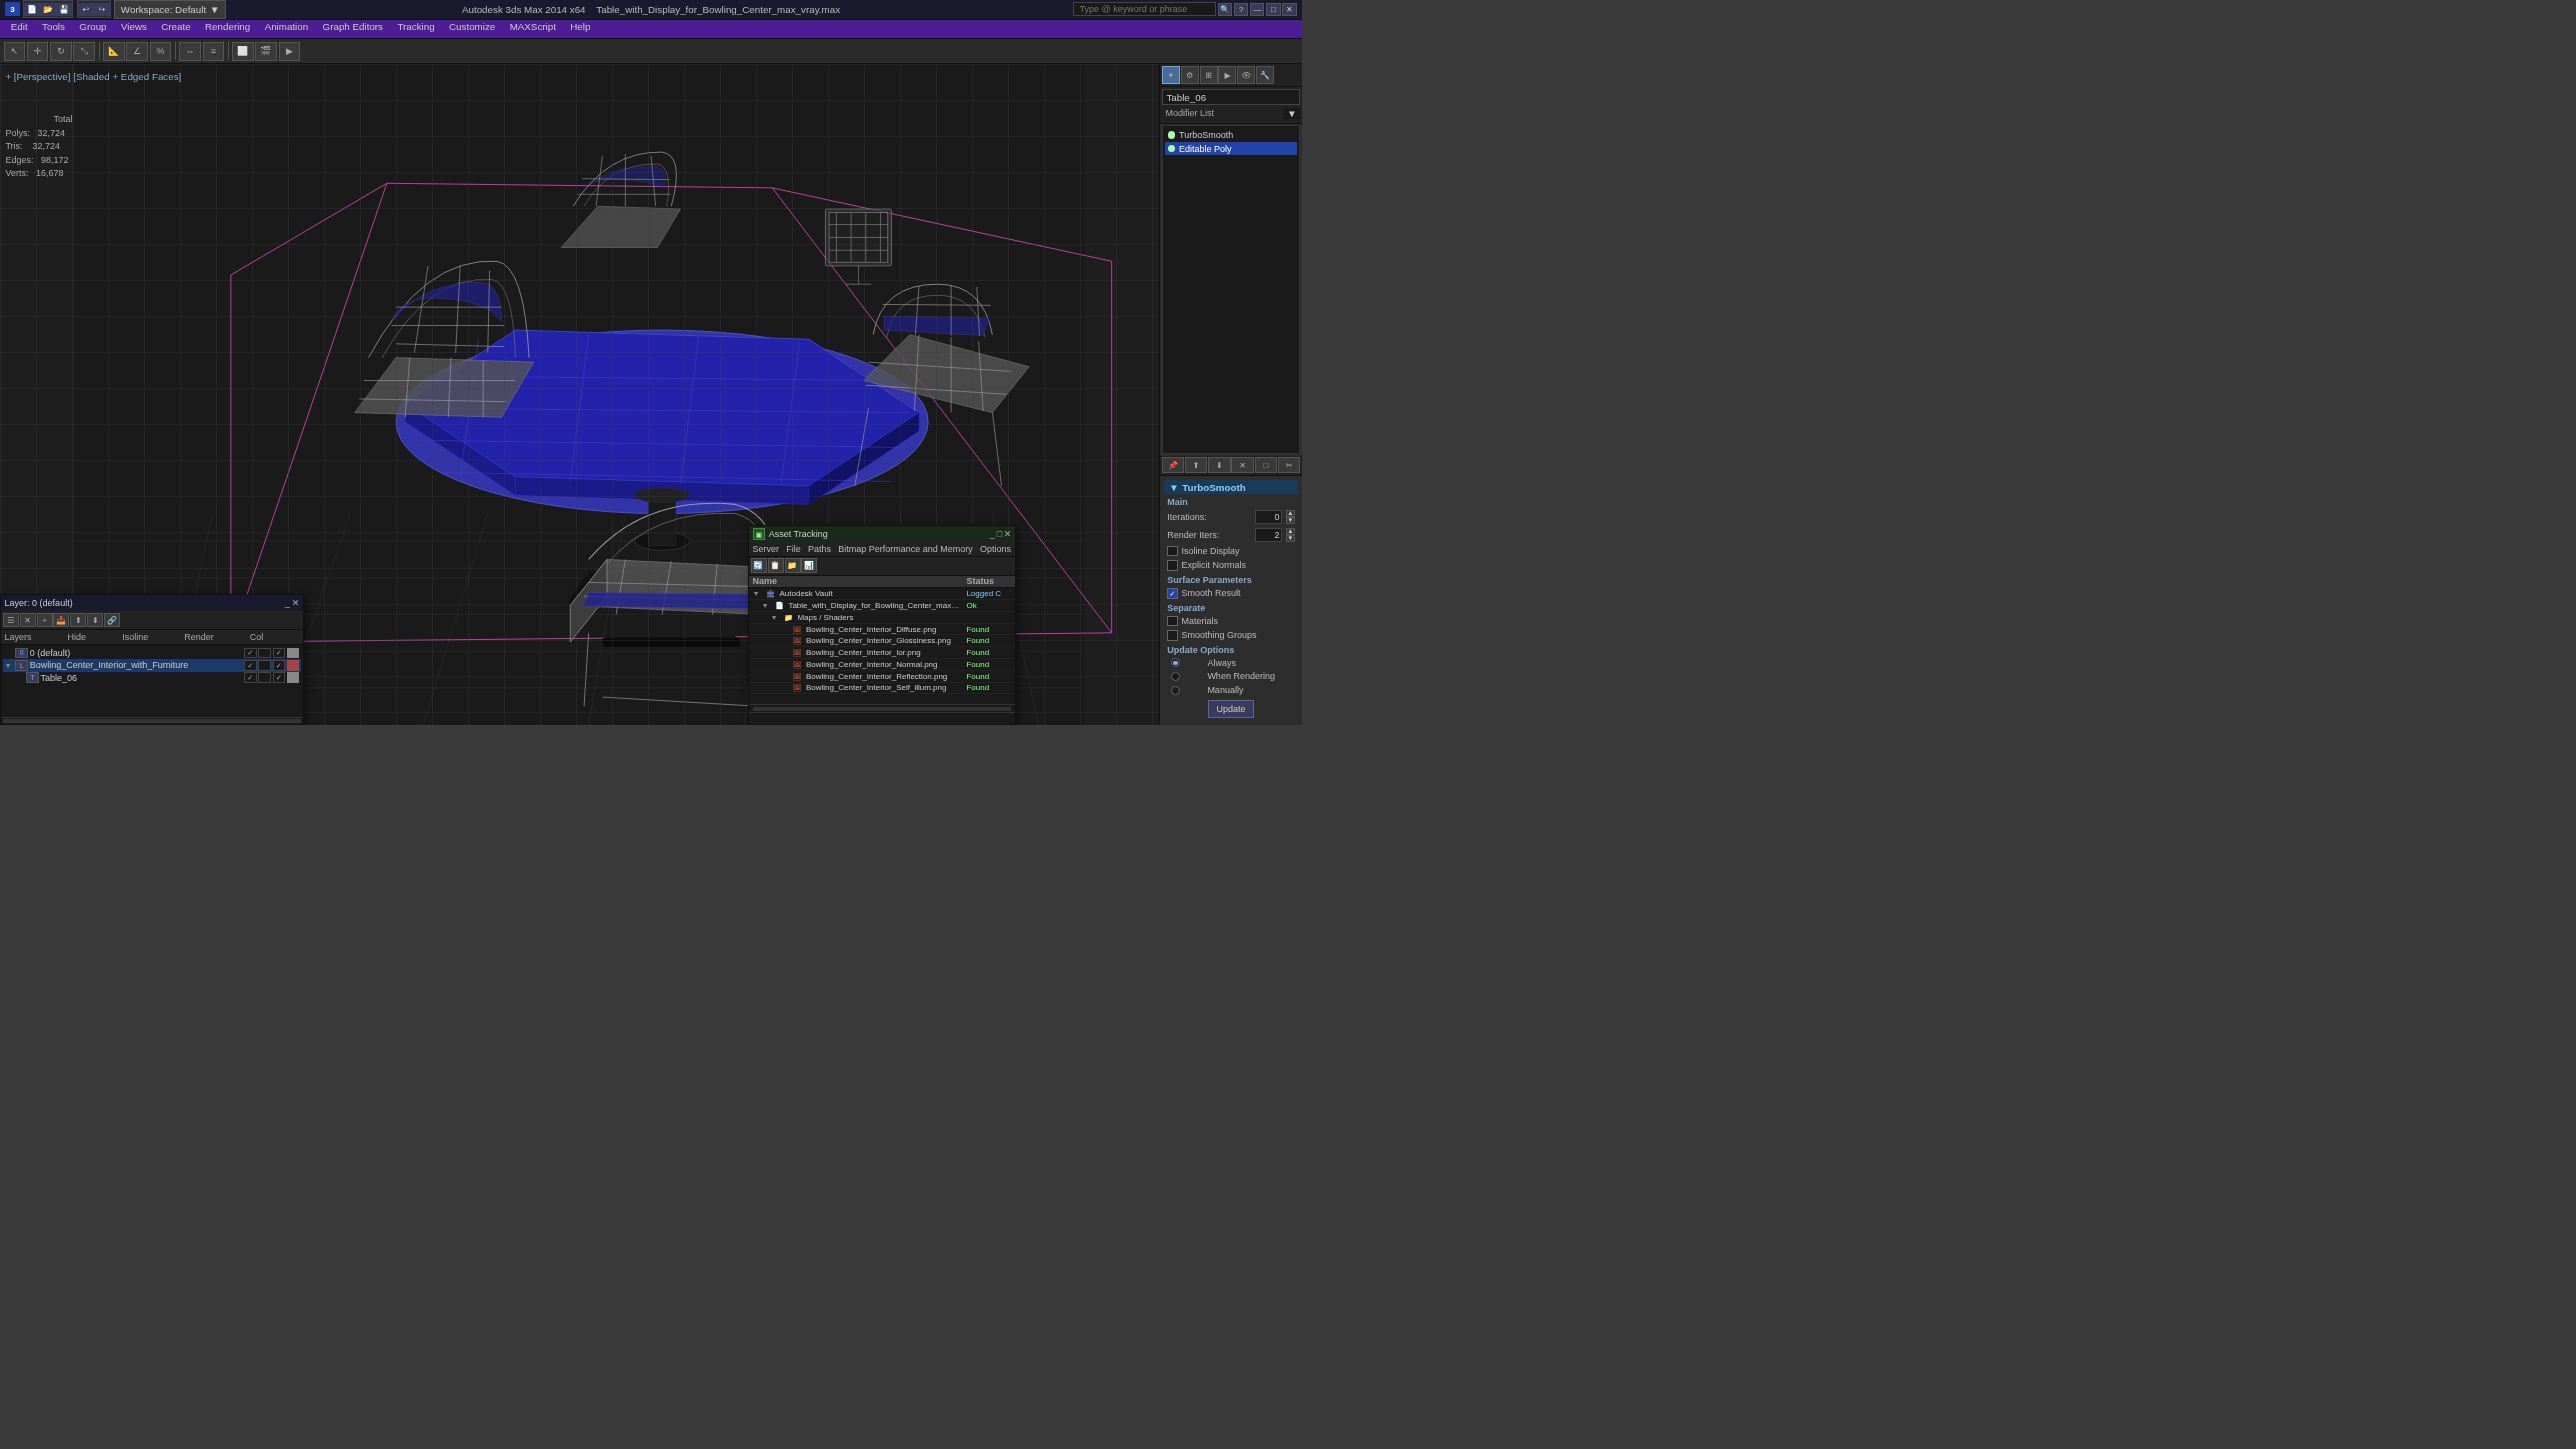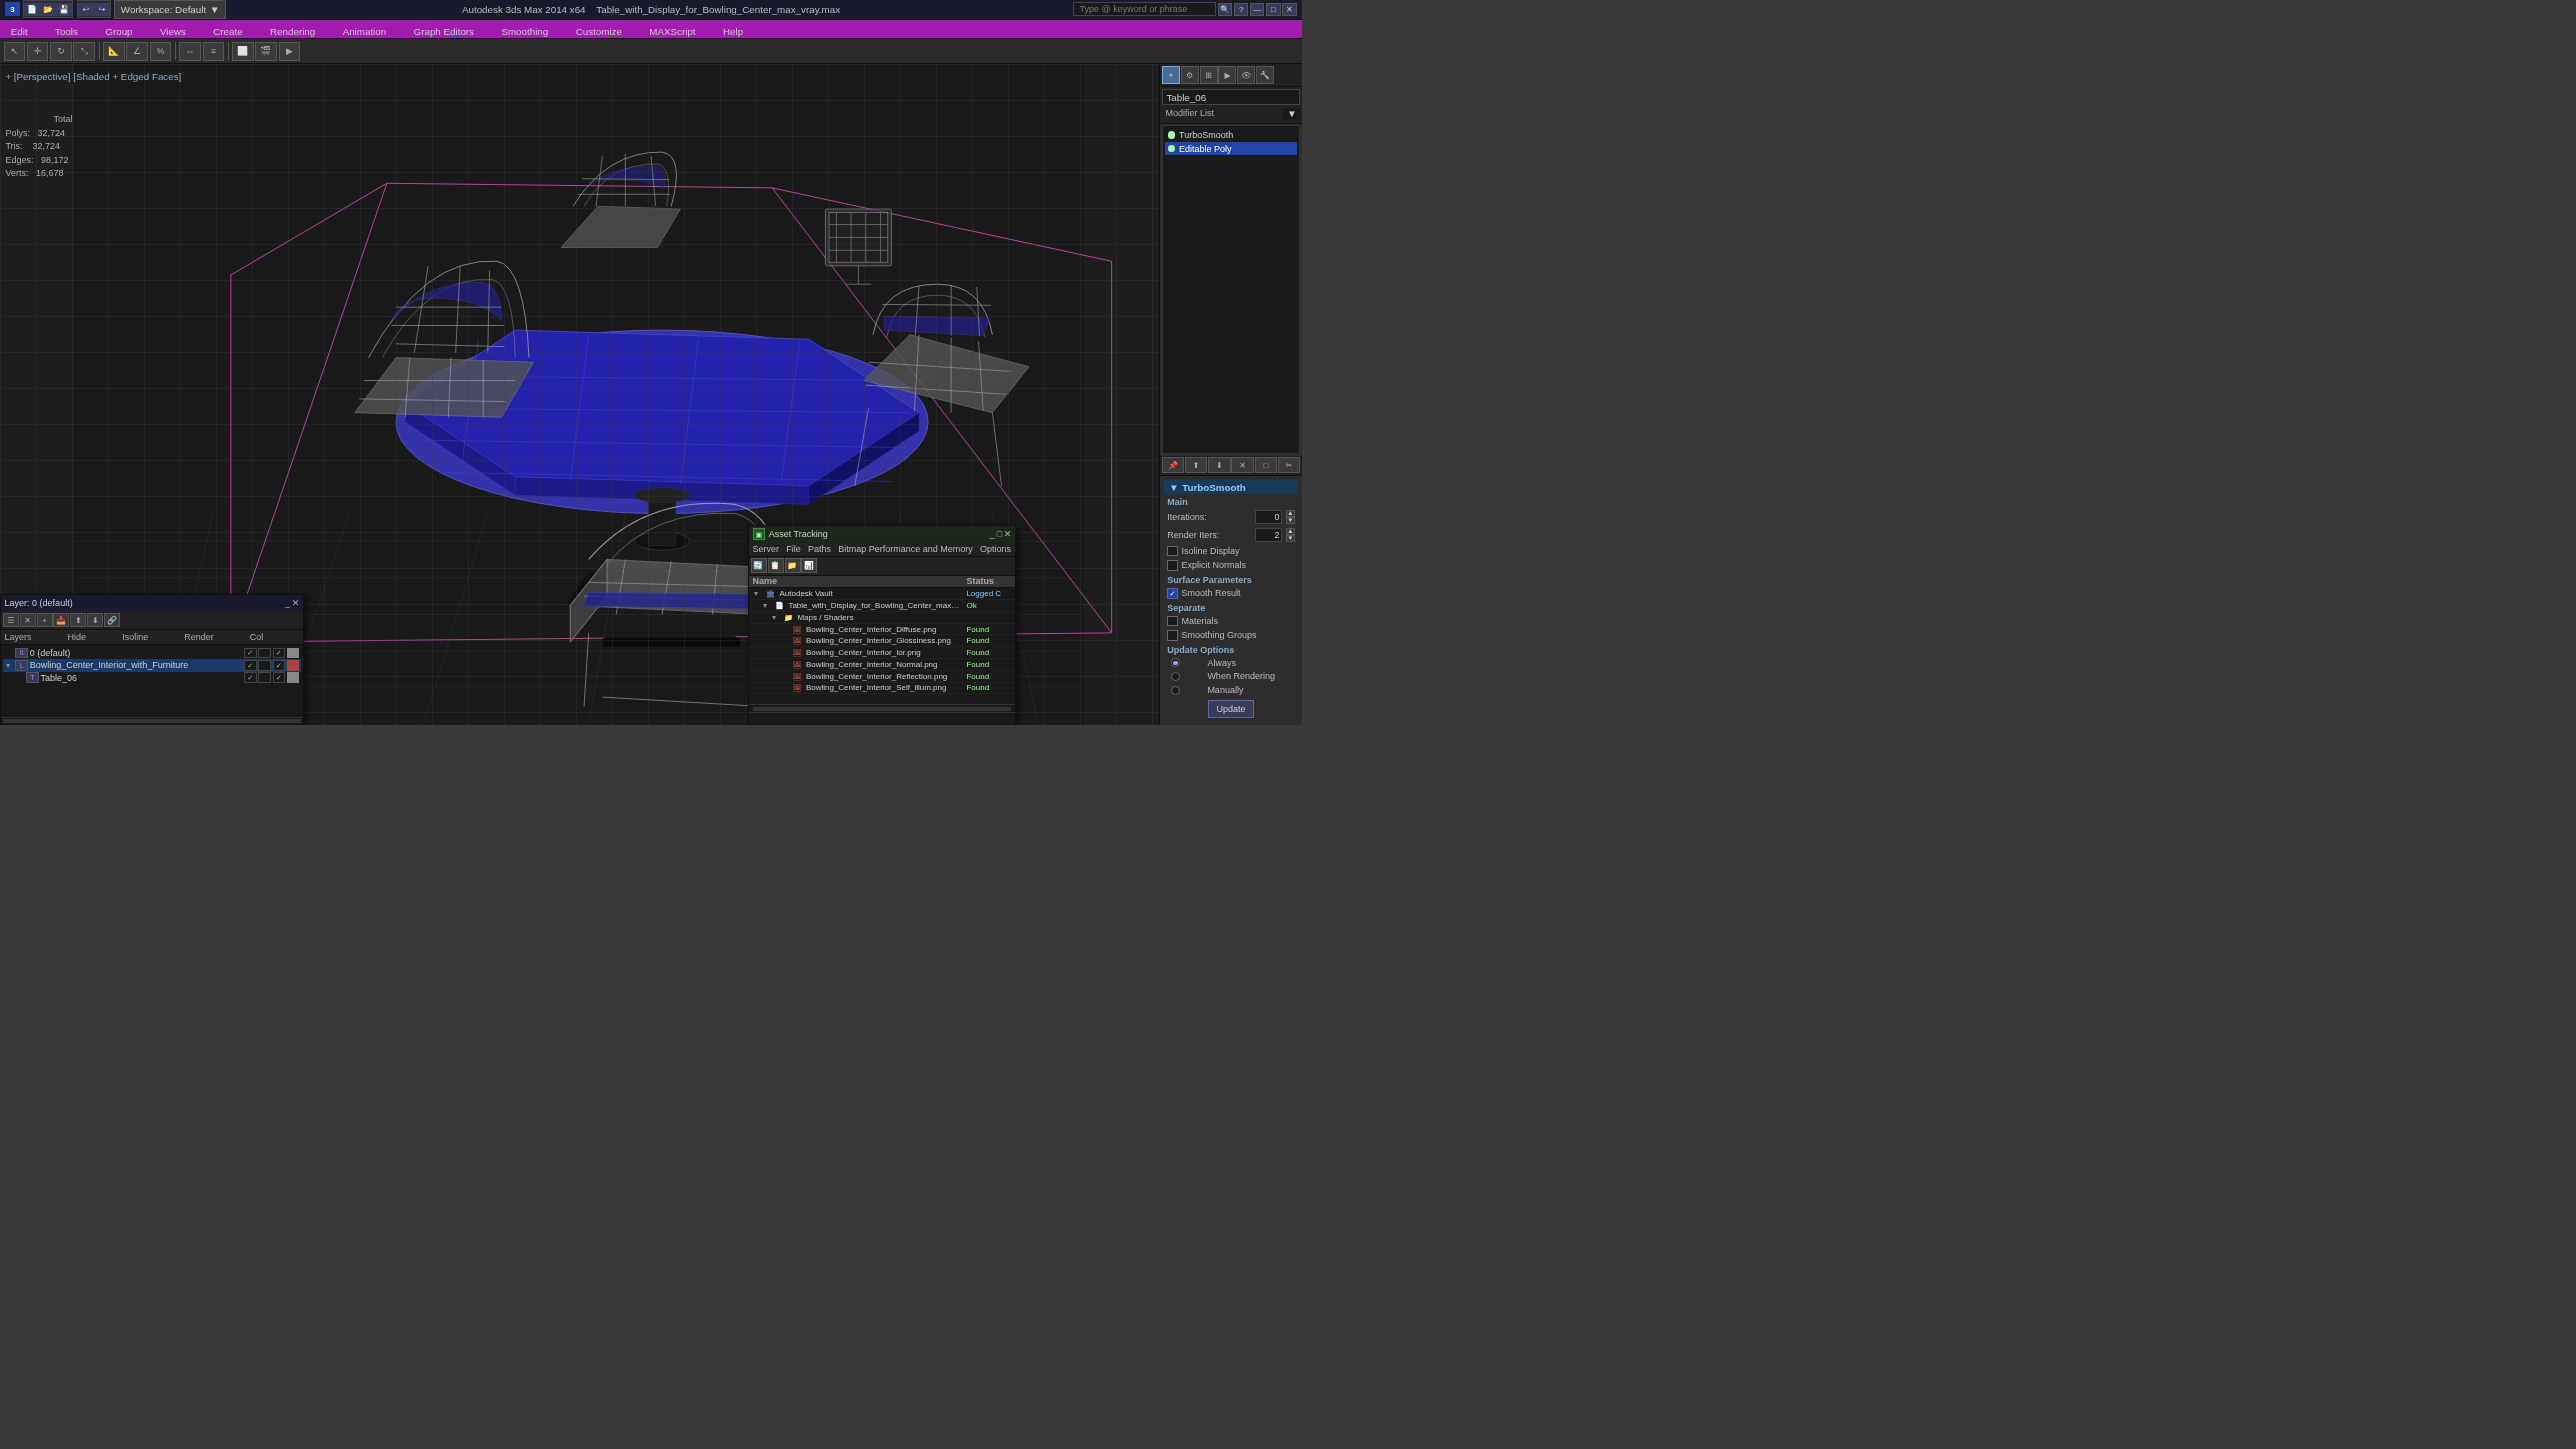--- a/index.html
+++ b/index.html
@@ -71,27 +71,27 @@
       border: 0.9px solid #444;
       height: 18px;
     }
     .toolbar-group .tb-btn {
       border: none;
       width: 16px;
     }
 
     
     #menu-bar {
-      background: #a21caf;
+      background: #4c1d95;
       height: 19.7px;
       display: flex;
-      align-items: flex-end;
+      align-items: flex-start;
       padding: 0 3.6px;
       border-bottom: 0.9px solid #111;
-      gap: 13px;
+      gap: 0;
     }
     .menu-item {
       padding: 1.8px 7.2px;
       color: #ccc;
       cursor: pointer;
       font-size: 9.8px;
     }
 
     
     #main-toolbar {
@@ -623,21 +623,21 @@
 
   <div id="menu-bar">
     <div class="menu-item">Edit</div>
     <div class="menu-item">Tools</div>
     <div class="menu-item">Group</div>
     <div class="menu-item">Views</div>
     <div class="menu-item">Create</div>
     <div class="menu-item">Rendering</div>
     <div class="menu-item">Animation</div>
     <div class="menu-item">Graph Editors</div>
-    <div class="menu-item">Smoothing</div>
+    <div class="menu-item">Tracking</div>
     <div class="menu-item">Customize</div>
     <div class="menu-item">MAXScript</div>
     <div class="menu-item">Help</div>
   </div>
 
   <div id="main-toolbar">
     <div class="tool-btn">↖</div>
     <div class="tool-btn">✛</div>
     <div class="tool-btn">↻</div>
     <div class="tool-btn">⤡</div>

